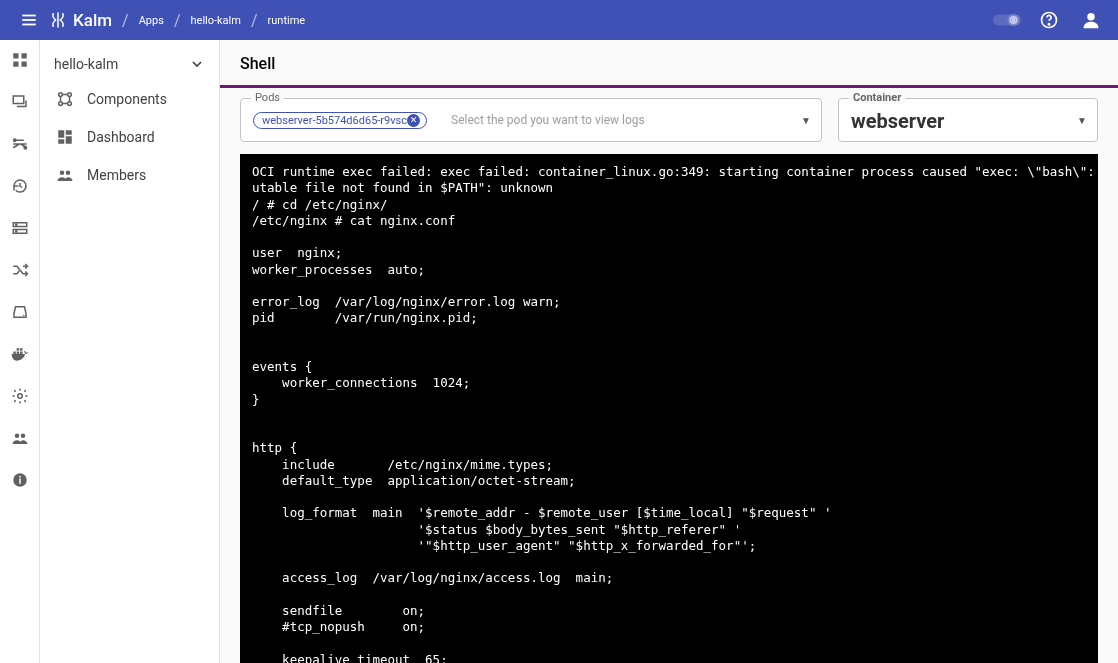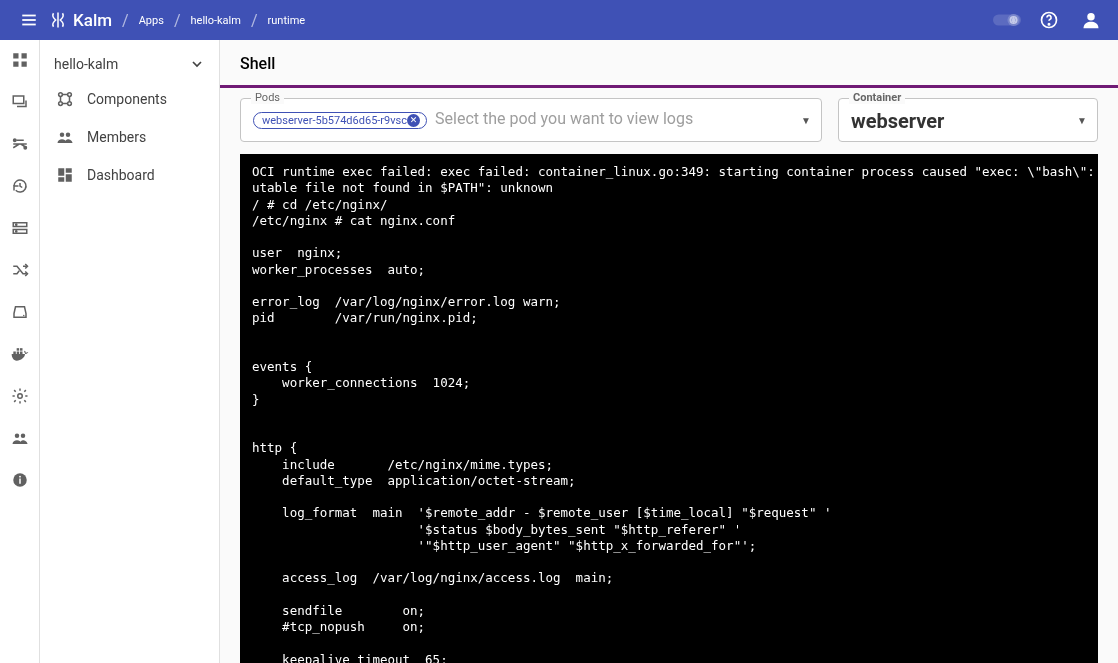--- a/index.html
+++ b/index.html
@@ -24,21 +24,21 @@
 .sidebar .navitem .navicon { width: 22px; display: flex; justify-content: center; color: #616161; }
 
 .main { flex: 1; display: flex; flex-direction: column; overflow: hidden; }
 .main h1 { font-size: 16px; font-weight: 500; color: #000000; padding: 14px 20px 12px; border-bottom: 3px solid #701a75; }
 .selectors { display: flex; gap: 16px; padding: 10px 20px 12px; }
 .fld { position: relative; border: 1px solid #c4c4c4; border-radius: 4px; padding: 10px 36px 8px 12px; flex: 1; background: #fff; cursor: pointer; }
 .fld.container { flex: 0 0 260px; font-weight: bold; }
 .fld .lbl { position: absolute; top: -8px; left: 10px; background: #fafafa; padding: 0 4px; font-size: 11px; color: #666; }
 .fld .chip { display: inline-flex; align-items: center; border: 1px solid #3f51b5; color: #3f51b5; border-radius: 12px; padding: 1px 6px 1px 8px; font-size: 11px; }
 .fld .chip .x { width: 13px; height: 13px; border-radius: 50%; background: #3f51b5; color: #fff; display: inline-flex; align-items: center; justify-content: center; font-size: 9px; line-height: 1; }
-.fld .ph { color: #9e9e9e; font-size: 16px; margin-left: 4px; }
+.fld .ph { color: #9e9e9e; font-size: 12px; margin-left: 20px; }
 .fld .val { color: #333; font-size: 20px; }
 .fld .dd { position: absolute; right: 10px; top: 50%; transform: translateY(-50%); color: #555; font-size: 10px; }
 
 .term { flex: 1; margin: 0 20px 0px; background: #000; color: #fff; font-family: "Menlo", "Consolas", monospace; font-size: 12.5px; line-height: 1.3; padding: 10px 12px; overflow: auto; white-space: pre; }
 
 svg { display: block; }
 </style>
 </head>
 <body>
 
@@ -185,37 +185,37 @@
             <circle cx="6" cy="18" r="2.5"></circle>
             <circle cx="18" cy="18" r="2.5"></circle>
             <path d="M8.5 6h7M6 8.5v7M18 8.5v7M8.5 18h7"></path>
           </svg>
         </span>
       <span>Components</span>
     </div>
     <div class="navitem">
       <span class="navicon">
           <svg width="18" height="18" viewBox="0 0 24 24" fill="#616161">
-            <circle cx="8" cy="9" r="3"></circle>
-            <circle cx="16" cy="9" r="3"></circle>
-            <path d="M2 20c0-3 3-5 6-5s6 2 6 5M12 20c0-3 2-5 4-5s6 2 6 5"></path>
-          </svg>
-        </span>
-      <span>Members</span>
-    </div>
-    <div class="navitem">
-      <span class="navicon">
-          <svg width="18" height="18" viewBox="0 0 24 24" fill="#616161">
             <rect x="3" y="3" width="8" height="10"></rect>
             <rect x="13" y="3" width="8" height="6"></rect>
             <rect x="3" y="15" width="8" height="6"></rect>
             <rect x="13" y="11" width="8" height="10"></rect>
           </svg>
         </span>
       <span>Dashboard</span>
+    </div>
+    <div class="navitem">
+      <span class="navicon">
+          <svg width="18" height="18" viewBox="0 0 24 24" fill="#616161">
+            <circle cx="8" cy="9" r="3"></circle>
+            <circle cx="16" cy="9" r="3"></circle>
+            <path d="M2 20c0-3 3-5 6-5s6 2 6 5M12 20c0-3 2-5 4-5s6 2 6 5"></path>
+          </svg>
+        </span>
+      <span>Members</span>
     </div>
   </div>
 
   <div class="main">
     <h1>Shell</h1>
     <div class="selectors">
       <div class="fld">
         <span class="lbl">Pods</span>
         <span class="chip">
           <span>webserver-5b574d6d65-r9vsc</span>

